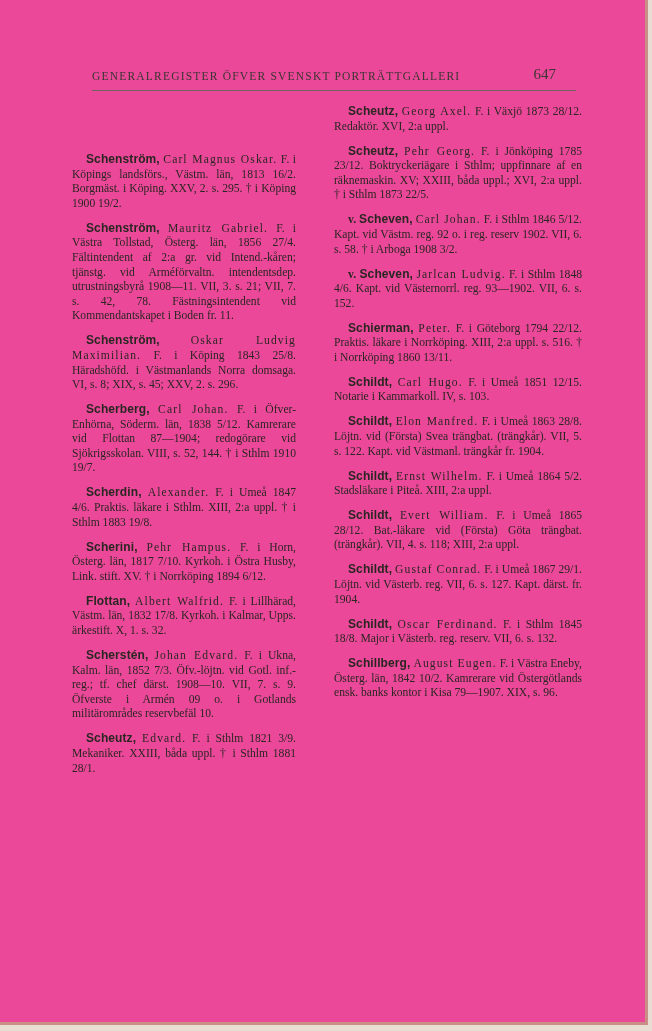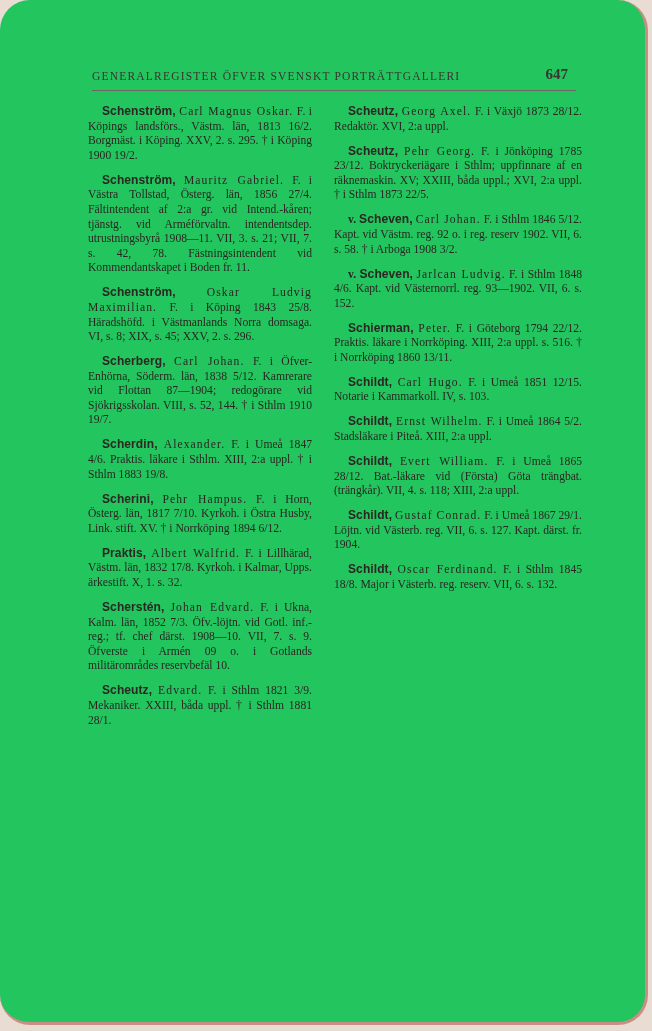--- a/index.html
+++ b/index.html
@@ -5,43 +5,42 @@
   html, body { margin: 0; padding: 0; }
   body {
     width: 652px; height: 1031px; overflow: hidden;
     background: #e9dcd3;
     font-family: "Liberation Serif", "DejaVu Serif", serif;
     color: #2a2622;
   }
   .page {
     position: absolute; left: 0; top: 0;
     width: 648px; height: 1025px;
-    background: #22c55e;
+    background: #ec4899;
     border-right: 3px solid #c98f86;
     border-bottom: 3px solid #c98f86;
     box-sizing: border-box;
-    border-radius: 30px;
   }
   .header {
     position: absolute; left: 92px; top: 64px; width: 484px; height: 26px;
     border-bottom: 1px solid #6d6660;
   }
   .running-title {
     position: absolute; left: 0; top: 6px;
     font-size: 11.5px; letter-spacing: 1.2px; font-variant: small-caps;
     text-transform: uppercase; color: #3a3531;
   }
   .page-number {
-    position: absolute; right: 8px; top: 2px; font-size: 15px; color: #3a3531; font-weight: bold;
+    position: absolute; right: 20px; top: 2px; font-size: 15px; color: #3a3531;
   }
   .col {
     position: absolute; top: 104px; width: 224px;
     font-size: 11.6px; line-height: 14.6px; text-align: justify;
   }
-  .col.left { left: 88px; }
+  .col.left { left: 72px; margin-top: 48px; }
   .col.right { left: 334px; width: 248px; }
   .entry { margin: 0 0 9.4px 0; text-indent: 14px; }
   .entry .pre { font-weight: bold; }
   .entry .name { font-family: "Liberation Sans", "DejaVu Sans", sans-serif; font-weight: bold; font-size: 12px; letter-spacing: 0.1px; }
   .entry .given { letter-spacing: 1.1px; }
   .entry .text { }
 </style>
 </head>
 <body>
 
@@ -51,29 +50,31 @@
     <span class="page-number">647</span>
   </div>
 
   <div class="col left" id="col-left">
       <p class="entry"><span class="pre"></span><span class="name">Schenström,</span> <span class="given">Carl Magnus Oskar.</span> <span class="text">F. i Köpings landsförs., Västm. län, 1813 16/2. Borgmäst. i Köping. XXV, 2. s. 295. † i Köping 1900 19/2.</span></p>
       <p class="entry"><span class="pre"></span><span class="name">Schenström,</span> <span class="given">Mauritz Gabriel.</span> <span class="text">F. i Västra Tollstad, Österg. län, 1856 27/4. Fältintendent af 2:a gr. vid Intend.-kåren; tjänstg. vid Arméförvaltn. intendentsdep. utrustningsbyrå 1908—11. VII, 3. s. 21; VII, 7. s. 42, 78. Fästningsintendent vid Kommendantskapet i Boden fr. 11.</span></p>
       <p class="entry"><span class="pre"></span><span class="name">Schenström,</span> <span class="given">Oskar Ludvig Maximilian.</span> <span class="text">F. i Köping 1843 25/8. Häradshöfd. i Västmanlands Norra domsaga. VI, s. 8; XIX, s. 45; XXV, 2. s. 296.</span></p>
       <p class="entry"><span class="pre"></span><span class="name">Scherberg,</span> <span class="given">Carl Johan.</span> <span class="text">F. i Öfver-Enhörna, Söderm. län, 1838 5/12. Kamrerare vid Flottan 87—1904; redogörare vid Sjökrigsskolan. VIII, s. 52, 144. † i Sthlm 1910 19/7.</span></p>
       <p class="entry"><span class="pre"></span><span class="name">Scherdin,</span> <span class="given">Alexander.</span> <span class="text">F. i Umeå 1847 4/6. Praktis. läkare i Sthlm. XIII, 2:a uppl. † i Sthlm 1883 19/8.</span></p>
       <p class="entry"><span class="pre"></span><span class="name">Scherini,</span> <span class="given">Pehr Hampus.</span> <span class="text">F. i Horn, Österg. län, 1817 7/10. Kyrkoh. i Östra Husby, Link. stift. XV. † i Norrköping 1894 6/12.</span></p>
-      <p class="entry"><span class="pre"></span><span class="name">Praktis,</span> <span class="given">Albert Walfrid.</span> <span class="text">F. i Lillhärad, Västm. län, 1832 17/8. Kyrkoh. i Kalmar, Upps. ärkestift. X, 1. s. 32.</span></p>
+      <p class="entry"><span class="pre"></span><span class="name">Flottan,</span> <span class="given">Albert Walfrid.</span> <span class="text">F. i Lillhärad, Västm. län, 1832 17/8. Kyrkoh. i Kalmar, Upps. ärkestift. X, 1. s. 32.</span></p>
       <p class="entry"><span class="pre"></span><span class="name">Scherstén,</span> <span class="given">Johan Edvard.</span> <span class="text">F. i Ukna, Kalm. län, 1852 7/3. Öfv.-löjtn. vid Gotl. inf.-reg.; tf. chef därst. 1908—10. VII, 7. s. 9. Öfverste i Armén 09 o. i Gotlands militärområdes reservbefäl 10.</span></p>
       <p class="entry"><span class="pre"></span><span class="name">Scheutz,</span> <span class="given">Edvard.</span> <span class="text">F. i Sthlm 1821 3/9. Mekaniker. XXIII, båda uppl. † i Sthlm 1881 28/1.</span></p>
     </div>
   <div class="col right" id="col-right">
       <p class="entry"><span class="pre"></span><span class="name">Scheutz,</span> <span class="given">Georg Axel.</span> <span class="text">F. i Växjö 1873 28/12. Redaktör. XVI, 2:a uppl.</span></p>
       <p class="entry"><span class="pre"></span><span class="name">Scheutz,</span> <span class="given">Pehr Georg.</span> <span class="text">F. i Jönköping 1785 23/12. Boktryckeriägare i Sthlm; uppfinnare af en räknemaskin. XV; XXIII, båda uppl.; XVI, 2:a uppl. † i Sthlm 1873 22/5.</span></p>
       <p class="entry"><span class="pre">v. </span><span class="name">Scheven,</span> <span class="given">Carl Johan.</span> <span class="text">F. i Sthlm 1846 5/12. Kapt. vid Västm. reg. 92 o. i reg. reserv 1902. VII, 6. s. 58. † i Arboga 1908 3/2.</span></p>
       <p class="entry"><span class="pre">v. </span><span class="name">Scheven,</span> <span class="given">Jarlcan Ludvig.</span> <span class="text">F. i Sthlm 1848 4/6. Kapt. vid Västernorrl. reg. 93—1902. VII, 6. s. 152.</span></p>
       <p class="entry"><span class="pre"></span><span class="name">Schierman,</span> <span class="given">Peter.</span> <span class="text">F. i Göteborg 1794 22/12. Praktis. läkare i Norrköping. XIII, 2:a uppl. s. 516. † i Norrköping 1860 13/11.</span></p>
       <p class="entry"><span class="pre"></span><span class="name">Schildt,</span> <span class="given">Carl Hugo.</span> <span class="text">F. i Umeå 1851 12/15. Notarie i Kammarkoll. IV, s. 103.</span></p>
+      <p class="entry"><span class="pre"></span><span class="name">Schildt,</span> <span class="given">Elon Manfred.</span> <span class="text">F. i Umeå 1863 28/8. Löjtn. vid (Första) Svea trängbat. (trängkår). VII, 5. s. 122. Kapt. vid Västmanl. trängkår fr. 1904.</span></p>
       <p class="entry"><span class="pre"></span><span class="name">Schildt,</span> <span class="given">Ernst Wilhelm.</span> <span class="text">F. i Umeå 1864 5/2. Stadsläkare i Piteå. XIII, 2:a uppl.</span></p>
       <p class="entry"><span class="pre"></span><span class="name">Schildt,</span> <span class="given">Evert William.</span> <span class="text">F. i Umeå 1865 28/12. Bat.-läkare vid (Första) Göta trängbat. (trängkår). VII, 4. s. 118; XIII, 2:a uppl.</span></p>
       <p class="entry"><span class="pre"></span><span class="name">Schildt,</span> <span class="given">Gustaf Conrad.</span> <span class="text">F. i Umeå 1867 29/1. Löjtn. vid Västerb. reg. VII, 6. s. 127. Kapt. därst. fr. 1904.</span></p>
       <p class="entry"><span class="pre"></span><span class="name">Schildt,</span> <span class="given">Oscar Ferdinand.</span> <span class="text">F. i Sthlm 1845 18/8. Major i Västerb. reg. reserv. VII, 6. s. 132.</span></p>
+      <p class="entry"><span class="pre"></span><span class="name">Schillberg,</span> <span class="given">August Eugen.</span> <span class="text">F. i Västra Eneby, Österg. län, 1842 10/2. Kamrerare vid Östergötlands ensk. banks kontor i Kisa 79—1907. XIX, s. 96.</span></p>
     </div>
 </div>
 
 </body></html>

